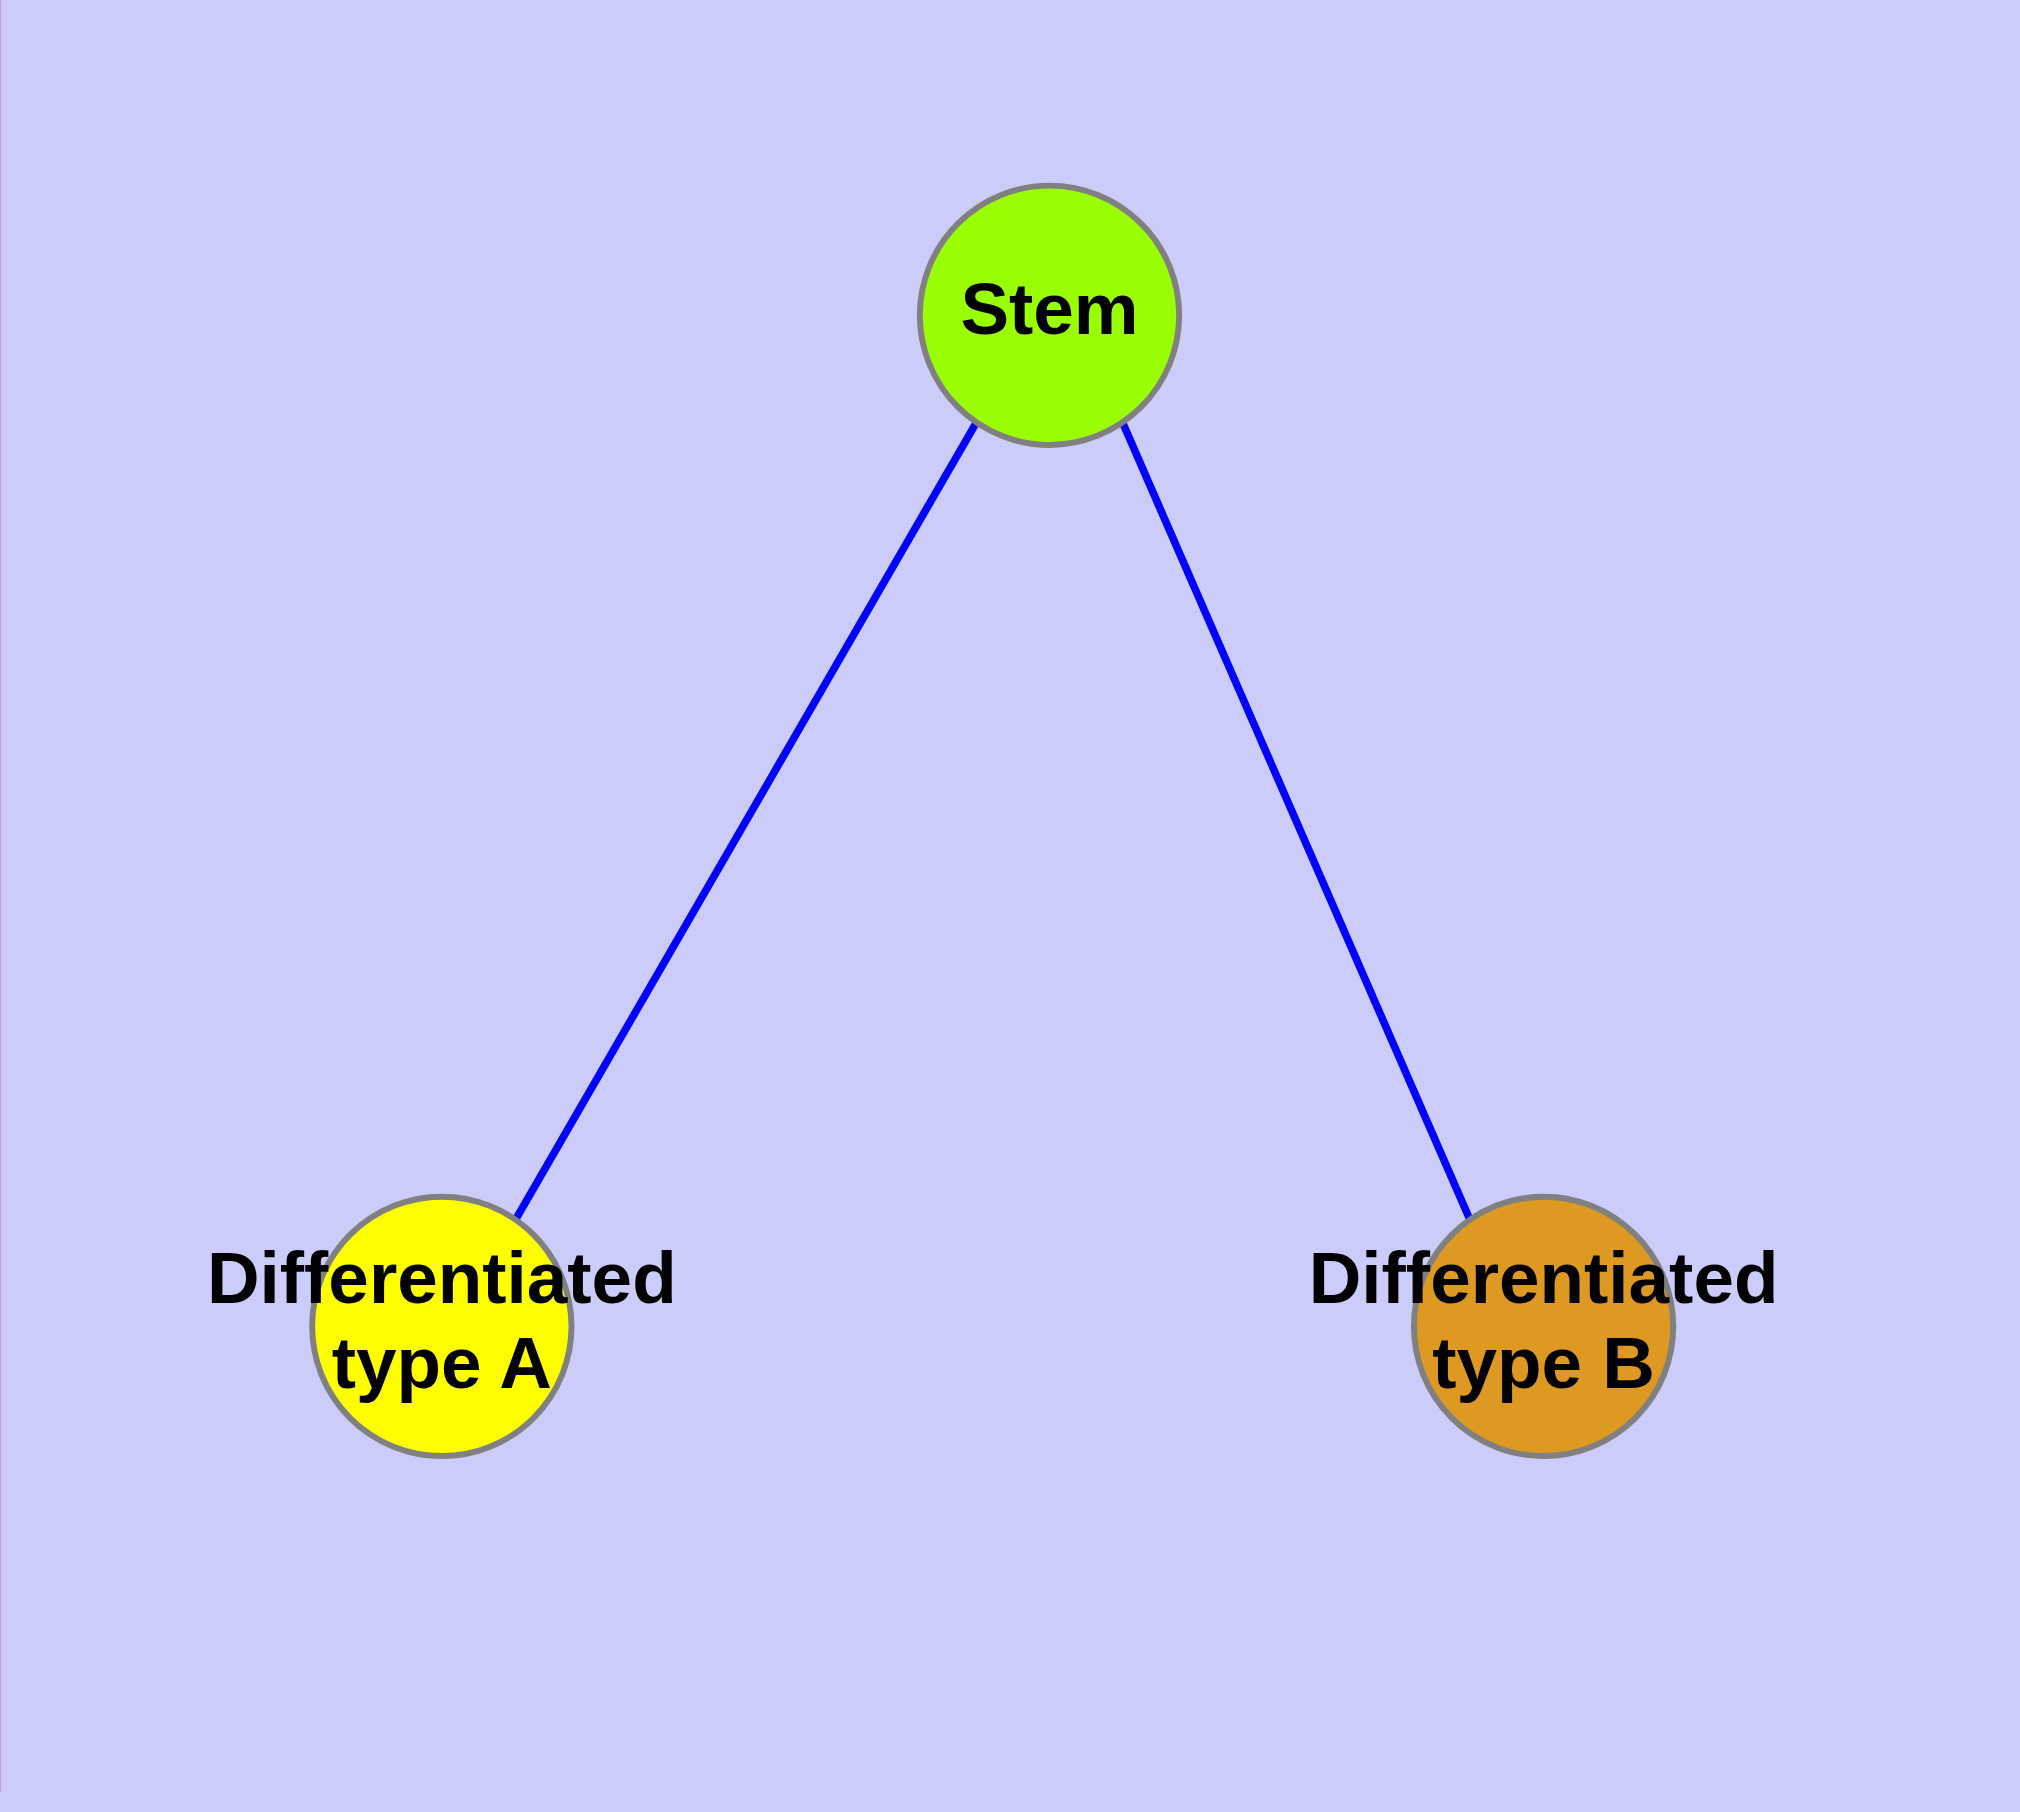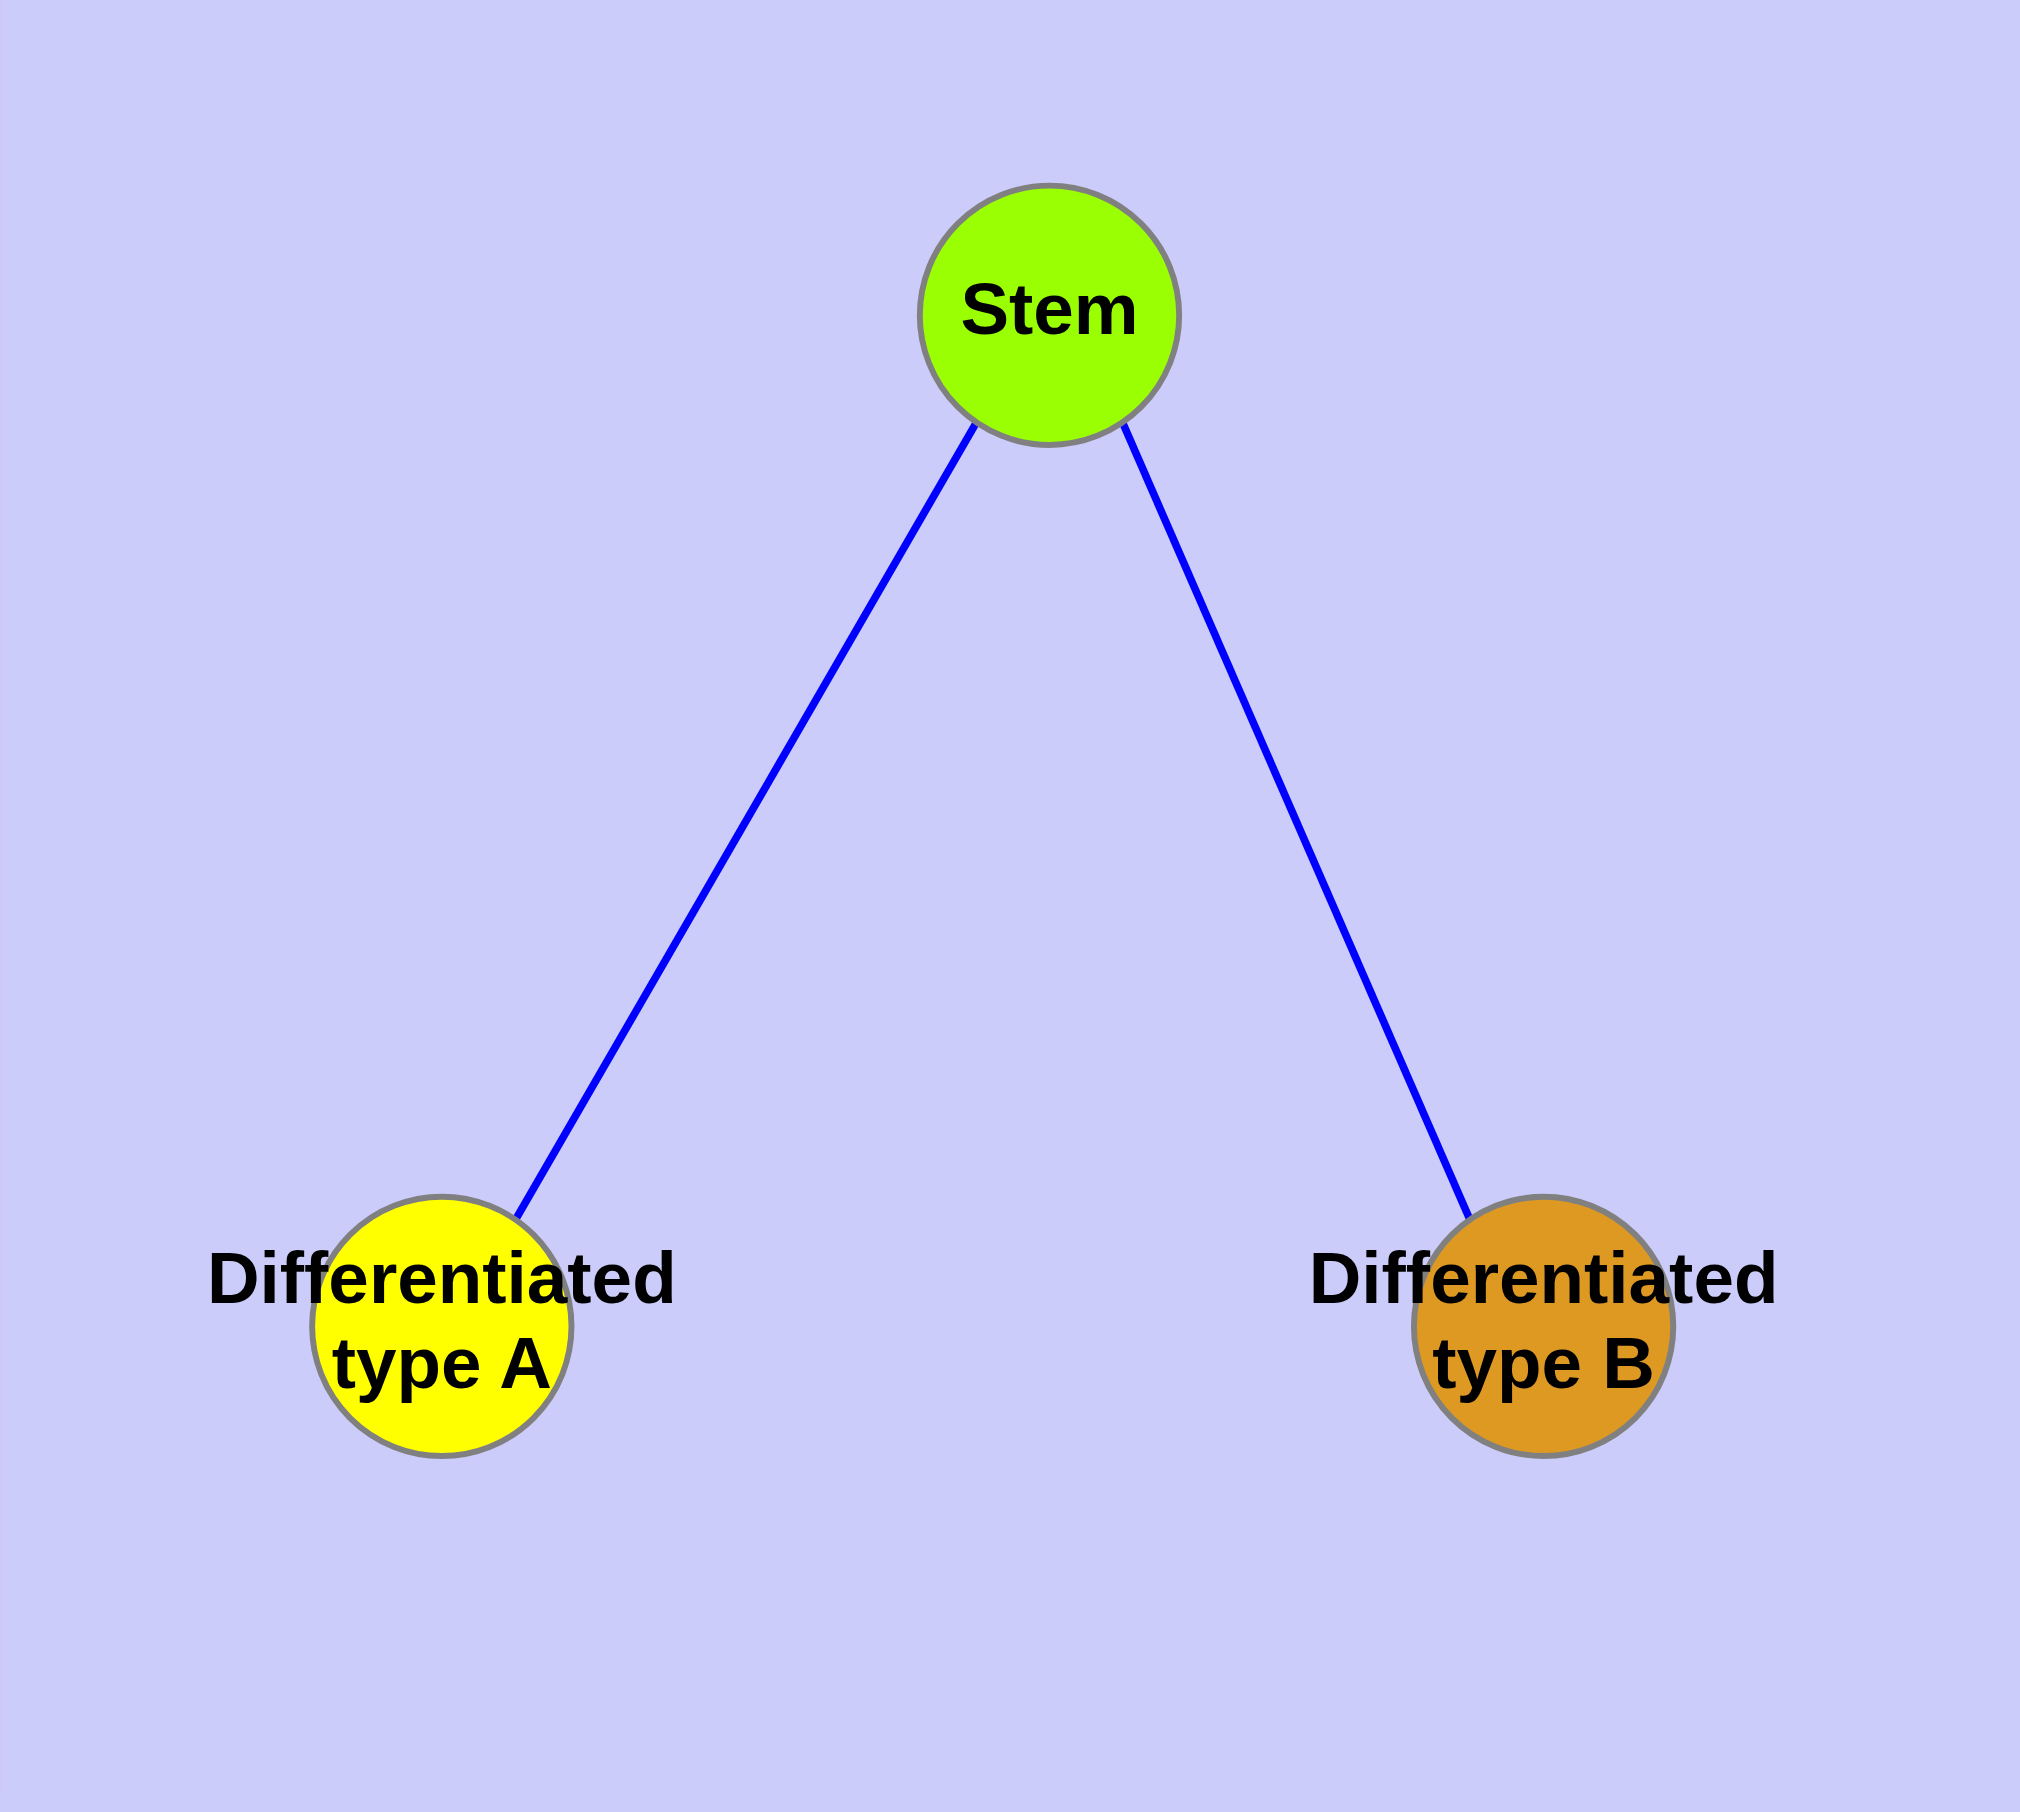--- a/index.html
+++ b/index.html
@@ -30,21 +30,21 @@
     font-weight: bold;
     fill: #000000;
     dominant-baseline: middle;
     text-anchor: middle;
     white-space: pre;
   }
 </style>
 </head>
 <body>
 
-<div id="stage" style="width: 2021px; height: 1792px; background: #f0abfc;">
+<div id="stage" style="width: 2021px; height: 1792px; background: #a21caf;">
   <svg id="graph-svg" viewBox="0 0 2384 2138" preserveAspectRatio="xMidYMid meet" style="width: 2021px; height: 1812px;">
 
     <rect id="bg-rect" x="0" y="0" width="2384" height="2138" fill="#ccccfb"></rect>
 
     <g id="edge-layer">
         <line x1="1152" y1="498" x2="608" y2="1439" stroke="#0000ff" stroke-width="9" stroke-linecap="butt"></line>
         <line x1="1324" y1="498" x2="1734" y2="1439" stroke="#0000ff" stroke-width="9" stroke-linecap="butt"></line>
       </g>
     <g id="node-layer">
         <circle cx="1238" cy="372" r="153" fill="#9aff02" stroke="#808080" stroke-width="7"></circle>

